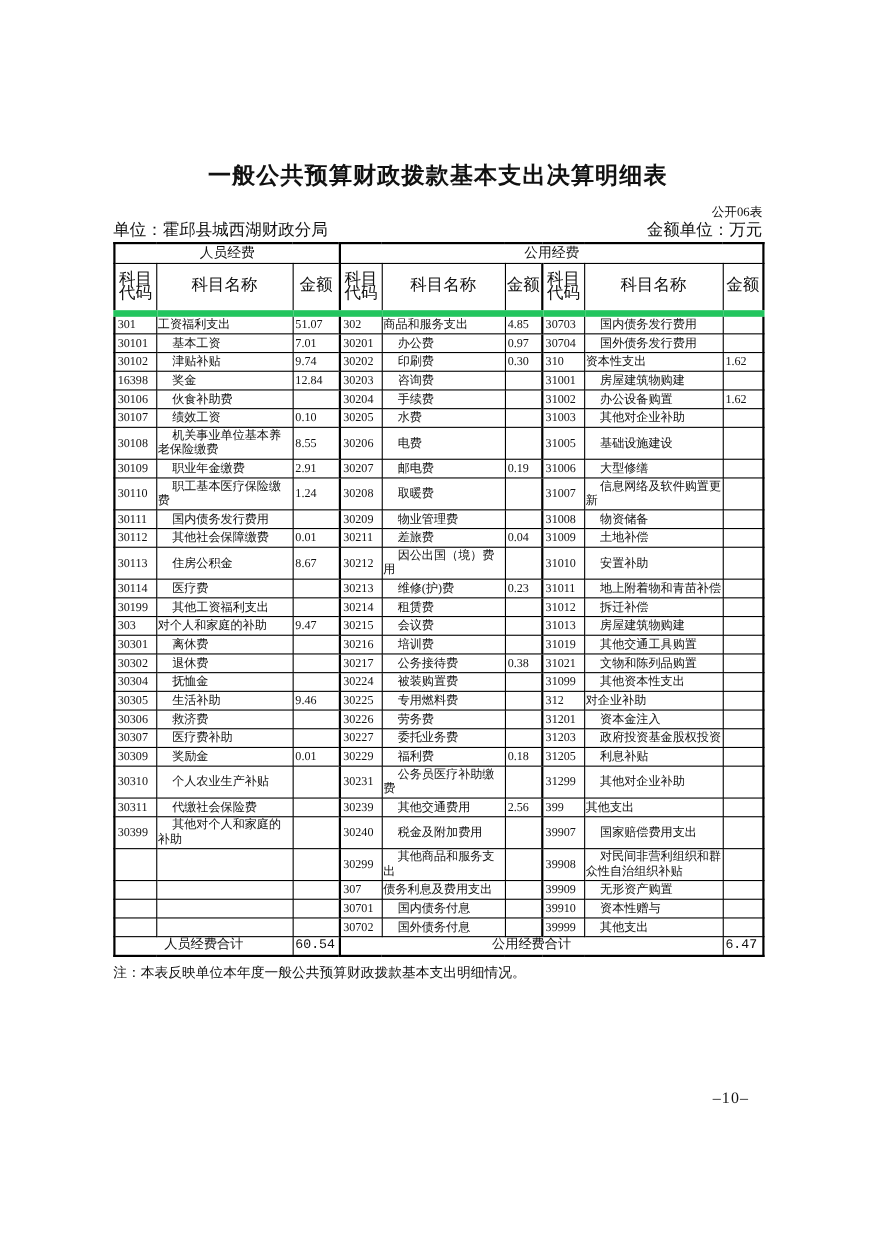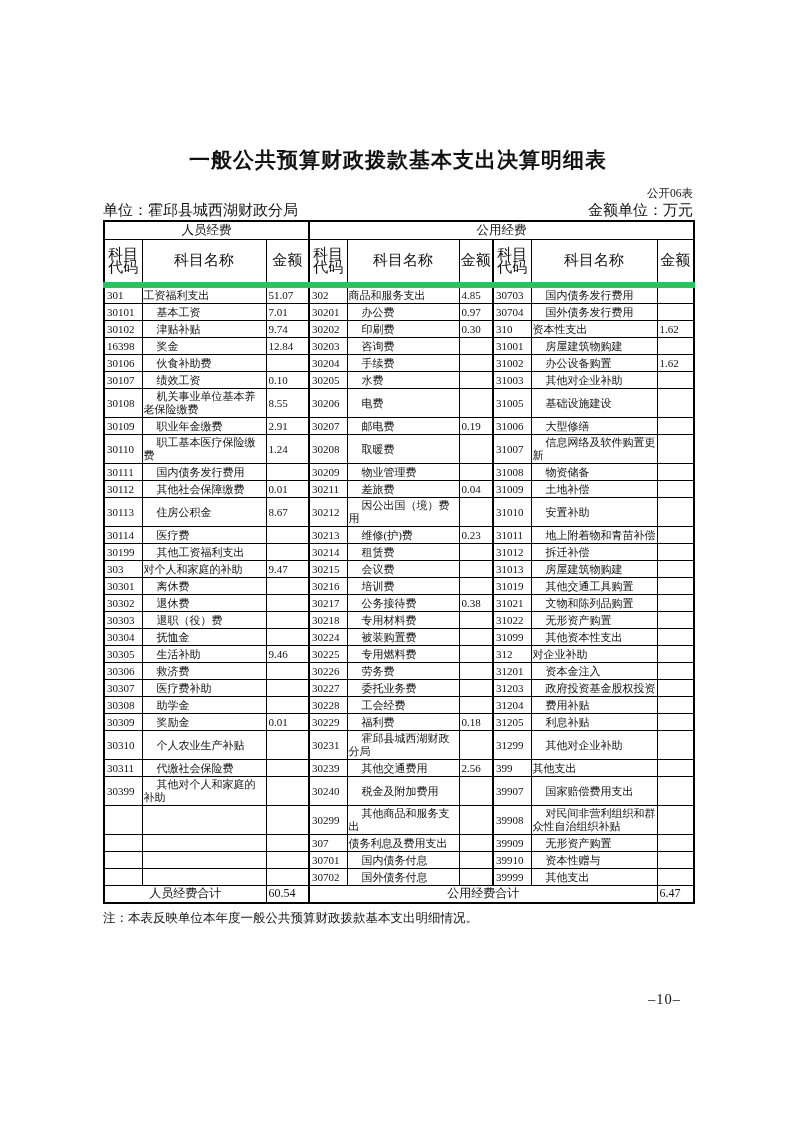--- a/index.html
+++ b/index.html
@@ -47,21 +47,21 @@
   .tbl thead th { font-weight: normal; text-align: center; }
   tr.group-row th { height: 18px; font-size: 12.5px; text-align: center; }
   tr.cols-row th { height: 46px; border-bottom: 6px solid #22c55e; font-size: 15px; font-family: Liberation Serif, serif; }
   .pre { white-space: pre-line; }
   .grp-sep { border-left: 2px solid #000 !important; }
   .tbl td { height: 17px; }
   td.code { text-align: left; padding-left: 2px; }
   td.name { text-align: left; padding-left: 1px; }
   td.name.indent { text-indent: 13px; }
   td.amt  { text-align: left; padding-left: 2px; }
-  tfoot td { height: 21px; text-align: center; font-size: 12px; }
+  tfoot td { height: 21px; text-align: center; font-size: 12px; font-family: Liberation Mono, monospace; }
   tfoot td.amt { text-align: left; }
   .note { margin-top: 6px; font-size: 12.5px; line-height: 17px; }
   .page-num {
     position: absolute;
     left: 648px; top: 991px;
     font-size: 14.5px;
     letter-spacing: 1px;
   }
 </style>
 </head>
@@ -293,31 +293,20 @@
             <td class="name indent">退休费</td>
             <td class="amt"></td>
             <td class="code grp-sep">30217</td>
             <td class="name indent">公务接待费</td>
             <td class="amt">0.38</td>
             <td class="code grp-sep">31021</td>
             <td class="name indent">文物和陈列品购置</td>
             <td class="amt"></td>
           </tr>
           <tr>
-            <td class="code">30303</td>
-            <td class="name indent">退职（役）费</td>
-            <td class="amt"></td>
-            <td class="code grp-sep">30218</td>
-            <td class="name indent">专用材料费</td>
-            <td class="amt"></td>
-            <td class="code grp-sep">31022</td>
-            <td class="name indent">无形资产购置</td>
-            <td class="amt"></td>
-          </tr>
-          <tr>
             <td class="code">30304</td>
             <td class="name indent">抚恤金</td>
             <td class="amt"></td>
             <td class="code grp-sep">30224</td>
             <td class="name indent">被装购置费</td>
             <td class="amt"></td>
             <td class="code grp-sep">31099</td>
             <td class="name indent">其他资本性支出</td>
             <td class="amt"></td>
           </tr>
@@ -345,50 +334,39 @@
           </tr>
           <tr>
             <td class="code">30307</td>
             <td class="name indent">医疗费补助</td>
             <td class="amt"></td>
             <td class="code grp-sep">30227</td>
             <td class="name indent">委托业务费</td>
             <td class="amt"></td>
             <td class="code grp-sep">31203</td>
             <td class="name indent">政府投资基金股权投资</td>
-            <td class="amt"></td>
-          </tr>
-          <tr>
-            <td class="code">30308</td>
-            <td class="name indent">助学金</td>
-            <td class="amt"></td>
-            <td class="code grp-sep">30228</td>
-            <td class="name indent">工会经费</td>
-            <td class="amt"></td>
-            <td class="code grp-sep">31204</td>
-            <td class="name indent">费用补贴</td>
             <td class="amt"></td>
           </tr>
           <tr>
             <td class="code">30309</td>
             <td class="name indent">奖励金</td>
             <td class="amt">0.01</td>
             <td class="code grp-sep">30229</td>
             <td class="name indent">福利费</td>
             <td class="amt">0.18</td>
             <td class="code grp-sep">31205</td>
             <td class="name indent">利息补贴</td>
             <td class="amt"></td>
           </tr>
           <tr>
             <td class="code">30310</td>
             <td class="name indent">个人农业生产补贴</td>
             <td class="amt"></td>
             <td class="code grp-sep">30231</td>
-            <td class="name indent">霍邱县城西湖财政分局</td>
+            <td class="name indent">公务员医疗补助缴费</td>
             <td class="amt"></td>
             <td class="code grp-sep">31299</td>
             <td class="name indent">其他对企业补助</td>
             <td class="amt"></td>
           </tr>
           <tr>
             <td class="code">30311</td>
             <td class="name indent">代缴社会保险费</td>
             <td class="amt"></td>
             <td class="code grp-sep">30239</td>

